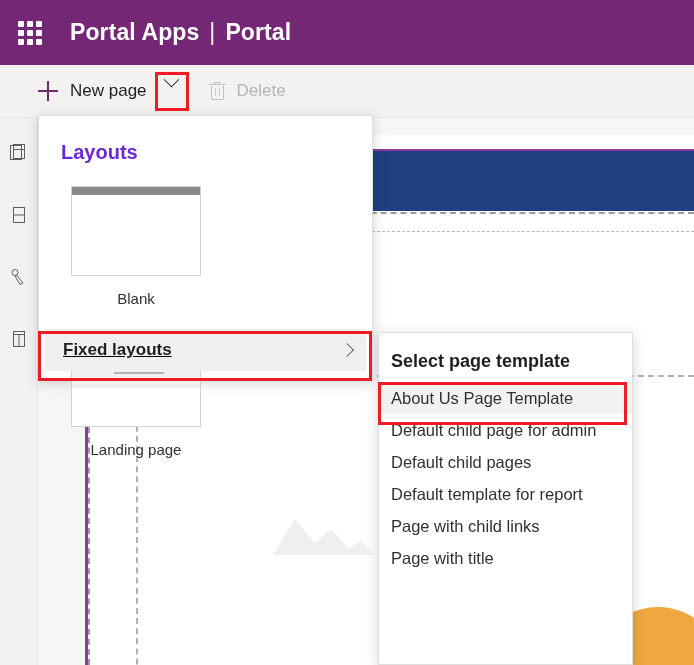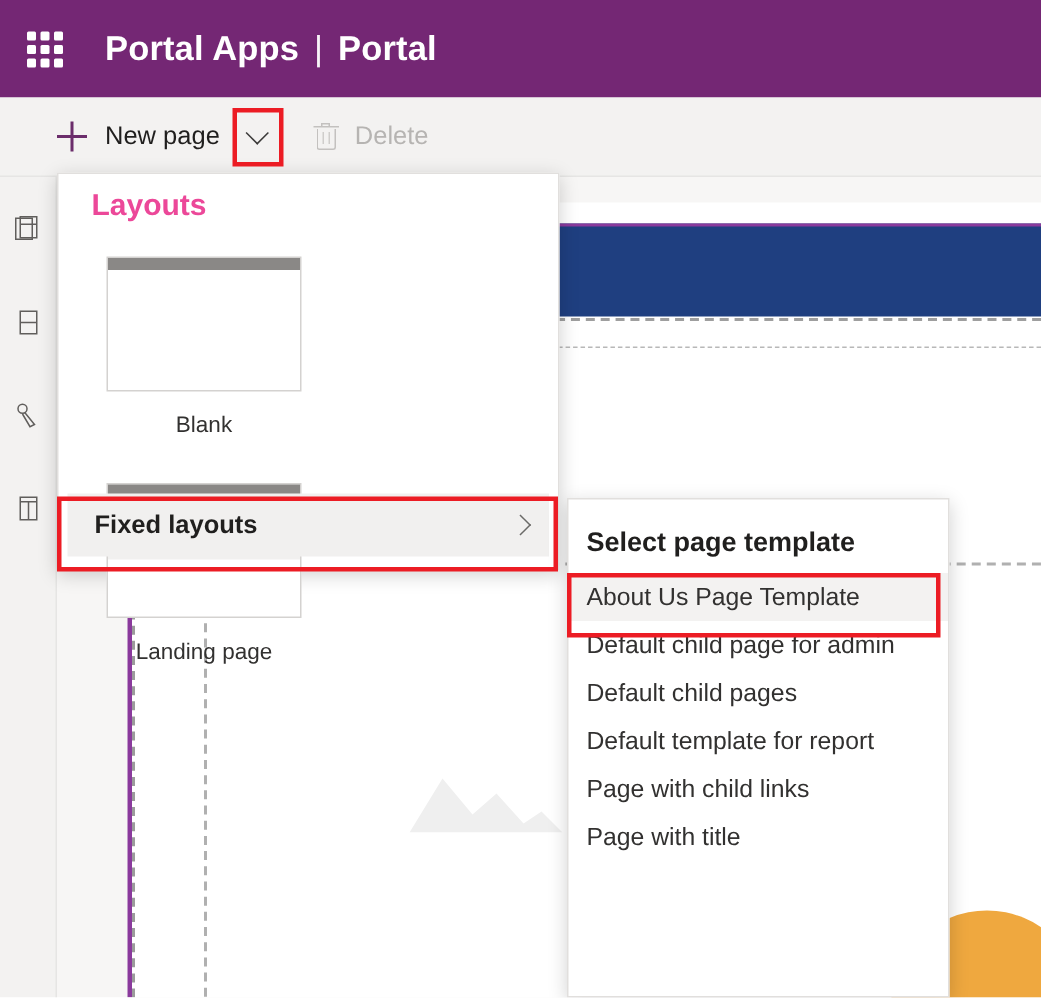--- a/index.html
+++ b/index.html
@@ -29,21 +29,21 @@
     margin-left: 25px; color: #ffffff;
     font-size: 23px; font-weight: bold; letter-spacing: .1px;
     display: flex; align-items: baseline; white-space: nowrap;
   }
   .brand .sep { font-weight: 400; margin: 0 10px; opacity: .95; }
   .brand .sub { font-weight: bold; }
 
   
   .toolbar {
     position: absolute; left: 0; top: 65px; width: 694px; height: 53px;
-    background: #f3f2f1; display: flex; align-items: center;
+    background: #f3f2f1; display: flex; align-items: flex-start;
     border-bottom: 1px solid #e6e5e4;
   }
   .tb-btn {
     display: flex; align-items: center; height: 52px; padding: 0 8px;
     font-size: 17px; color: #201f1e; cursor: pointer; white-space: nowrap;
   }
   .tb-btn.newpage { padding-left: 38px; }
   .plus-ic {
     width: 20px; height: 20px; position: relative; margin-right: 12px; flex: none;
   }
@@ -165,22 +165,22 @@
     background: #efa83f; border-radius: 50%;
   }
 
   
   .flyout {
     position: absolute; left: 38px; top: 115px; width: 335px; height: 265px;
     background: #ffffff; border: 1px solid #e1dfdd;
     box-shadow: 0 3px 12px rgba(0,0,0,.18); z-index: 30;
   }
   .flyout-title {
-    font-size: 20px; font-weight: bold; color: #ec4899;
-    padding: 10px 0 0 22px;
+    font-size: 20px; font-weight: bold; color: #6d28d9;
+    padding: 25px 0 0 22px;
   }
   .layouts-row {
     display: flex; gap: 30px; padding: 22px 0 0 32px; flex-direction: column;
   }
   .layout-card { width: 130px; cursor: pointer; }
   .layout-thumb {
     width: 130px; height: 90px; border: 1px solid #d4d2d0; background: #ffffff; position: relative;
   }
   .layout-thumb .bar {
     position: absolute; left: 0; right: 0; top: 0; height: 8px; background: #8a8886;
@@ -193,21 +193,21 @@
   }
   .layout-thumb .line2 {
     position: absolute; left: 42px; top: 34px; width: 50px; height: 2px; background: #b5b3b1;
   }
   .layout-label {
     text-align: center; font-size: 15px; color: #323130; margin-top: 14px;
   }
   .fixed-row {
     position: absolute; left: 6px; right: 6px; bottom: 8px; height: 42px;
     background: #f1f0ef; display: flex; align-items: center;
-    padding: 0 14px 0 18px; cursor: pointer;
+    padding: 0 14px 0 18px; cursor: pointer; text-decoration: underline;
   }
   .fixed-row .lbl { font-size: 17px; font-weight: bold; color: #201f1e; }
   .fixed-row .arrow {
     margin-left: auto; width: 10px; height: 10px;
     border-right: 1.5px solid #6b6a68; border-top: 1.5px solid #6b6a68;
     transform: rotate(45deg);
   }
   .hl-fixed {
     position: absolute; left: 38px; top: 331px; width: 334px; height: 50px;
     border: 3px solid #ec1c24; z-index: 40; pointer-events: none;

